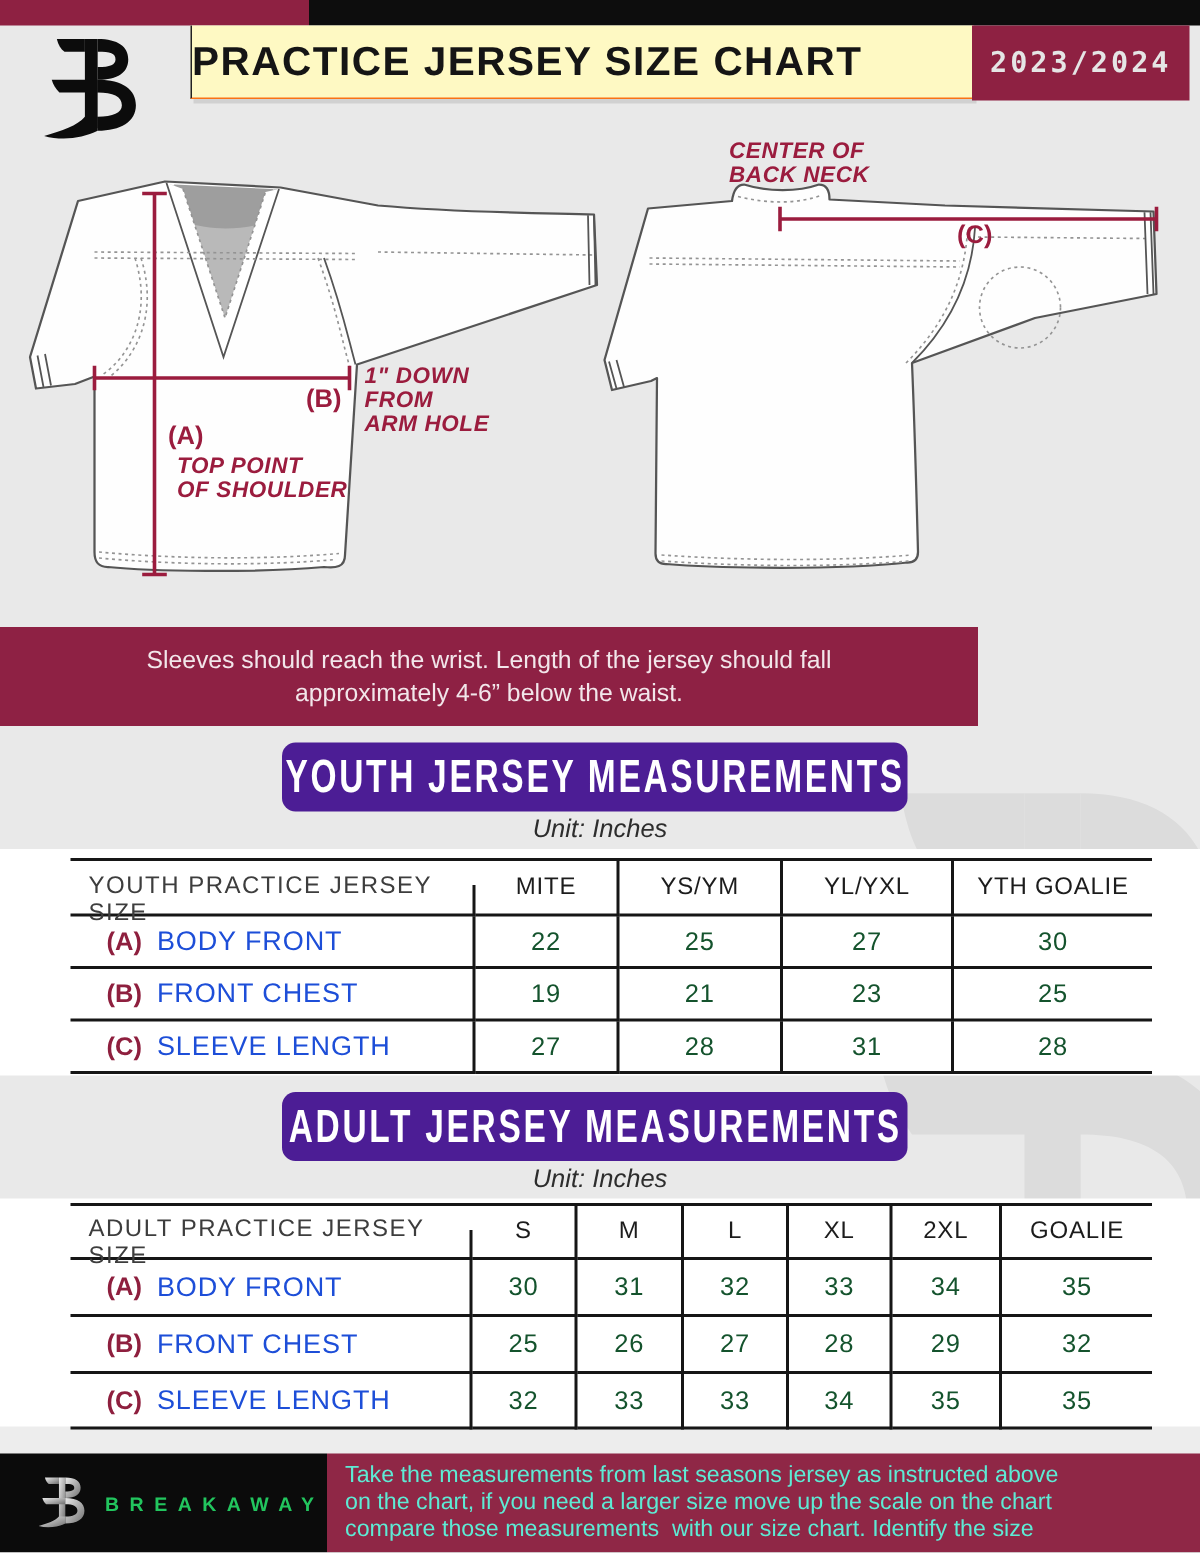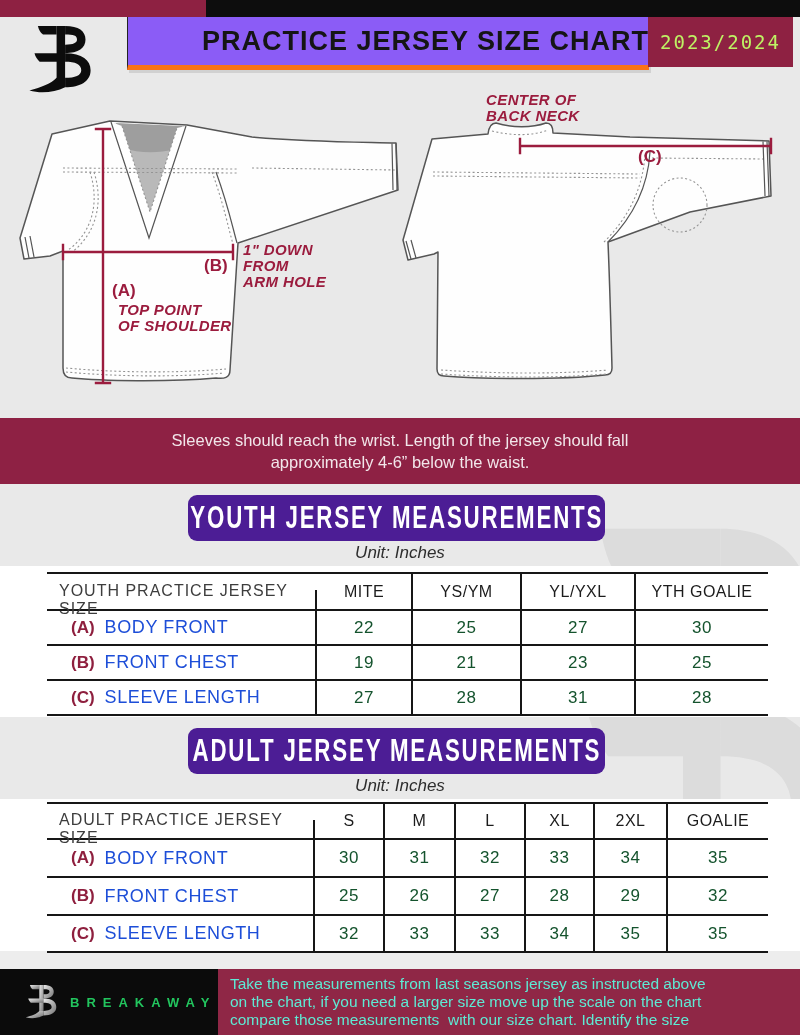--- a/index.html
+++ b/index.html
@@ -6,41 +6,41 @@
   .page{position:relative;width:800px;height:1035px;background:#e9e9e9;overflow:hidden;
         font-family:"Liberation Sans",sans-serif;-webkit-font-smoothing:antialiased;}
   .abs{position:absolute;}
 
   
   .bar-maroon{left:0;top:0;width:206px;height:17px;background:#8e2142;}
   .bar-black{left:206px;top:0;width:594px;height:17px;background:#0d0d0d;}
 
   
   .logo-main{left:26px;top:22px;width:68px;height:76px;color:#0c0c0c;}
-  .title-box{left:127px;top:17px;width:521px;height:48px;background:#8b5cf6;
-             border-left:1px solid #222;border-bottom:5px solid #f97316;
+  .title-box{left:127px;top:17px;width:521px;height:48px;background:#fef9c3;
+             border-left:1px solid #222;border-bottom:1px solid #f97316;
              box-shadow:2px 3px 0 rgba(0,0,0,0.10);
-             display:flex;align-items:center;justify-content:flex-end;}
+             display:flex;align-items:center;justify-content:flex-start;}
   .title-box span{font-size:27px;font-weight:800;letter-spacing:1px;color:#151515;}
   .year-box{left:648px;top:17px;width:145px;height:50px;background:#8e2142;
             display:flex;align-items:center;justify-content:center;}
-  .year-box span{font-family:"DejaVu Sans Mono",monospace;font-size:19px;font-weight:400;
-                 letter-spacing:2px;color:#bef264;}
+  .year-box span{font-family:"DejaVu Sans Mono",monospace;font-size:19px;font-weight:700;
+                 letter-spacing:2px;color:#e5e5e5;}
 
   
   .diagram{left:0;top:66px;width:800px;height:352px;}
   .mline{stroke:#9b1c3e;stroke-width:2.4;fill:none;stroke-linecap:square;}
   .jshape{fill:#fefefe;stroke:#555;stroke-width:1.5;stroke-linejoin:round;}
   .seam{fill:none;stroke:#555;stroke-width:1.2;}
   .stitch{fill:none;stroke:#949494;stroke-width:1.1;stroke-dasharray:2,2.4;}
   .mtag{fill:#9b1c3e;font-weight:800;font-size:17px;}
   .mtxt{fill:#9b1c3e;font-style:italic;font-weight:600;font-size:15px;letter-spacing:0.4px;}
 
   
-  .banner{left:0;top:418px;width:800px;height:66px;background:#8e2144;color:#f2e6ea;
+  .banner{left:0;top:418px;width:652px;height:66px;background:#8e2144;color:#f2e6ea;
           text-align:center;font-size:16.5px;line-height:22px;padding-top:11px;box-sizing:border-box;}
 
   
   .head-box{width:417px;height:46px;background:#4c1d95;border-radius:9px;
             display:flex;align-items:center;justify-content:center;}
   .head-box span{display:inline-block;transform:scaleX(0.72);transform-origin:center;
                  white-space:nowrap;color:#fff;font-size:31px;font-weight:700;letter-spacing:2.5px;}
   .youth-head{left:188px;top:495px;}
   .adult-head{left:188px;top:728px;}
   .unit{left:0;width:800px;text-align:center;font-style:italic;font-size:17px;

